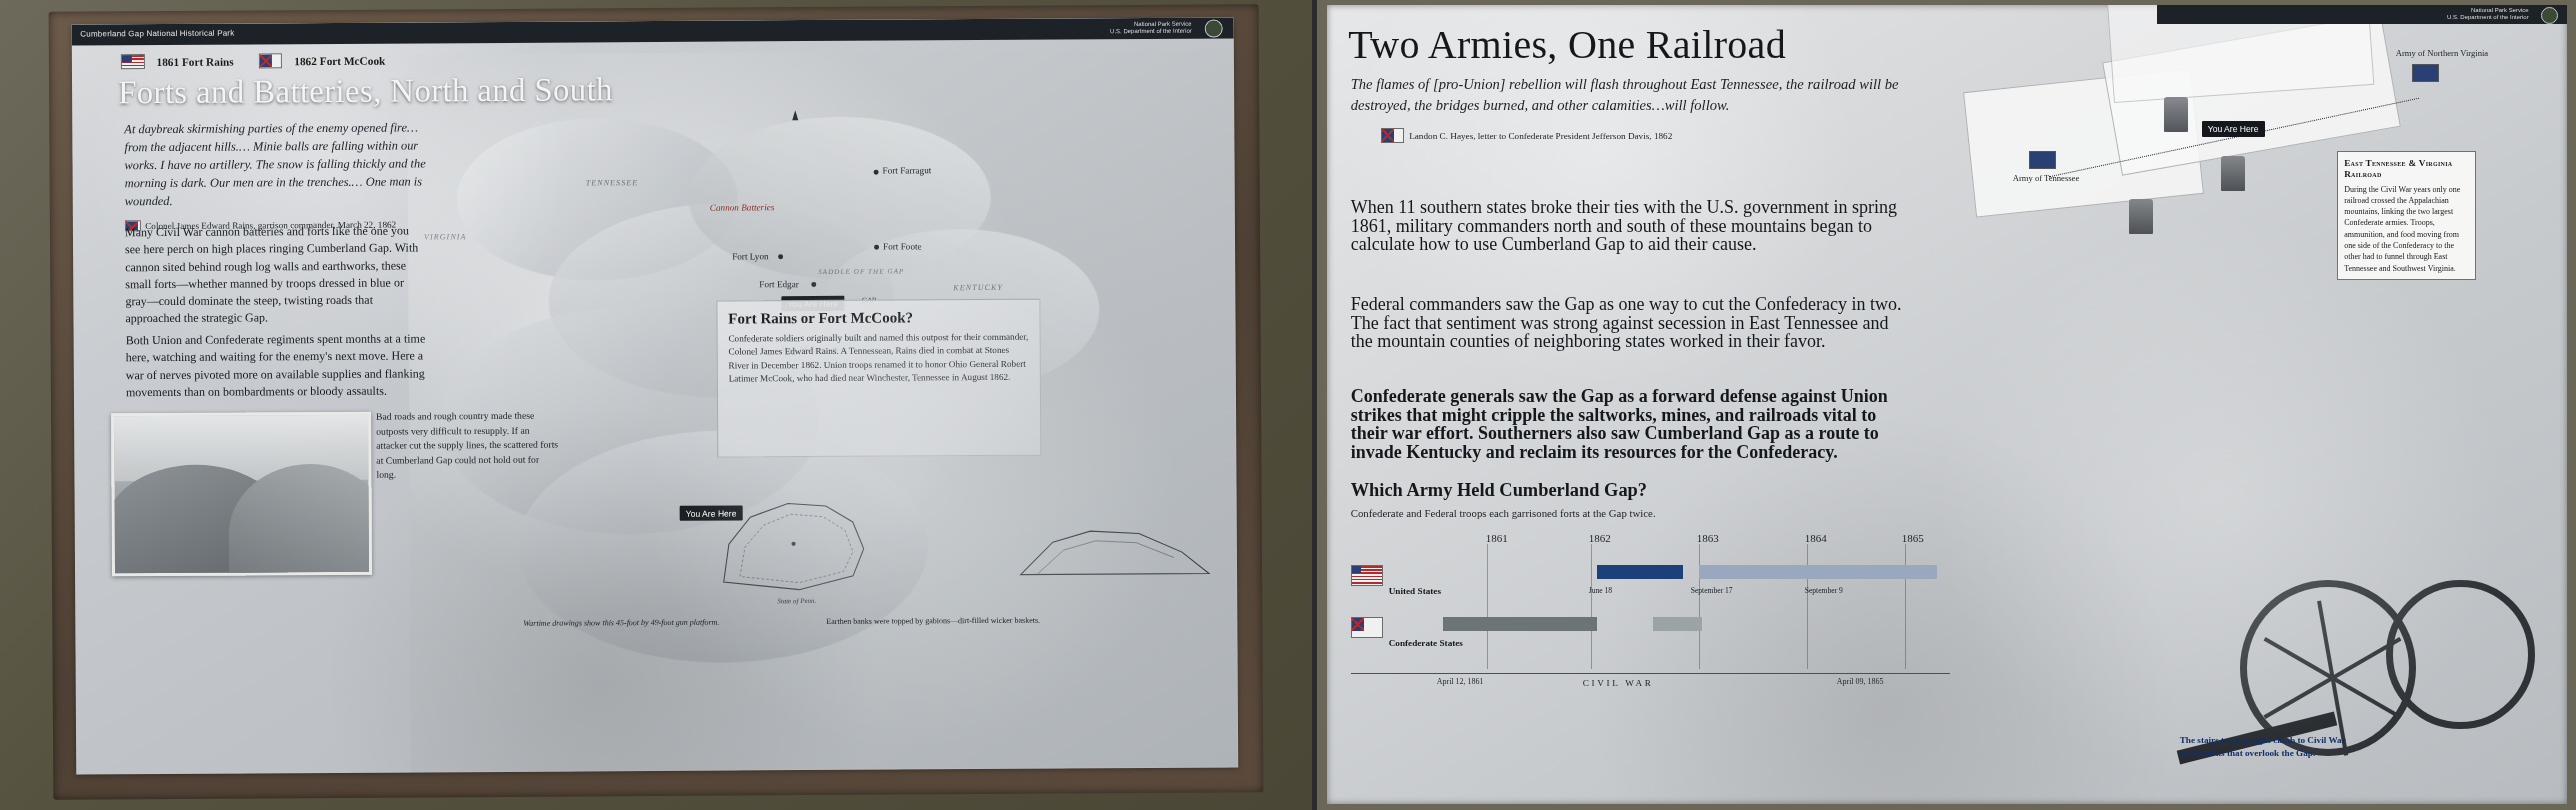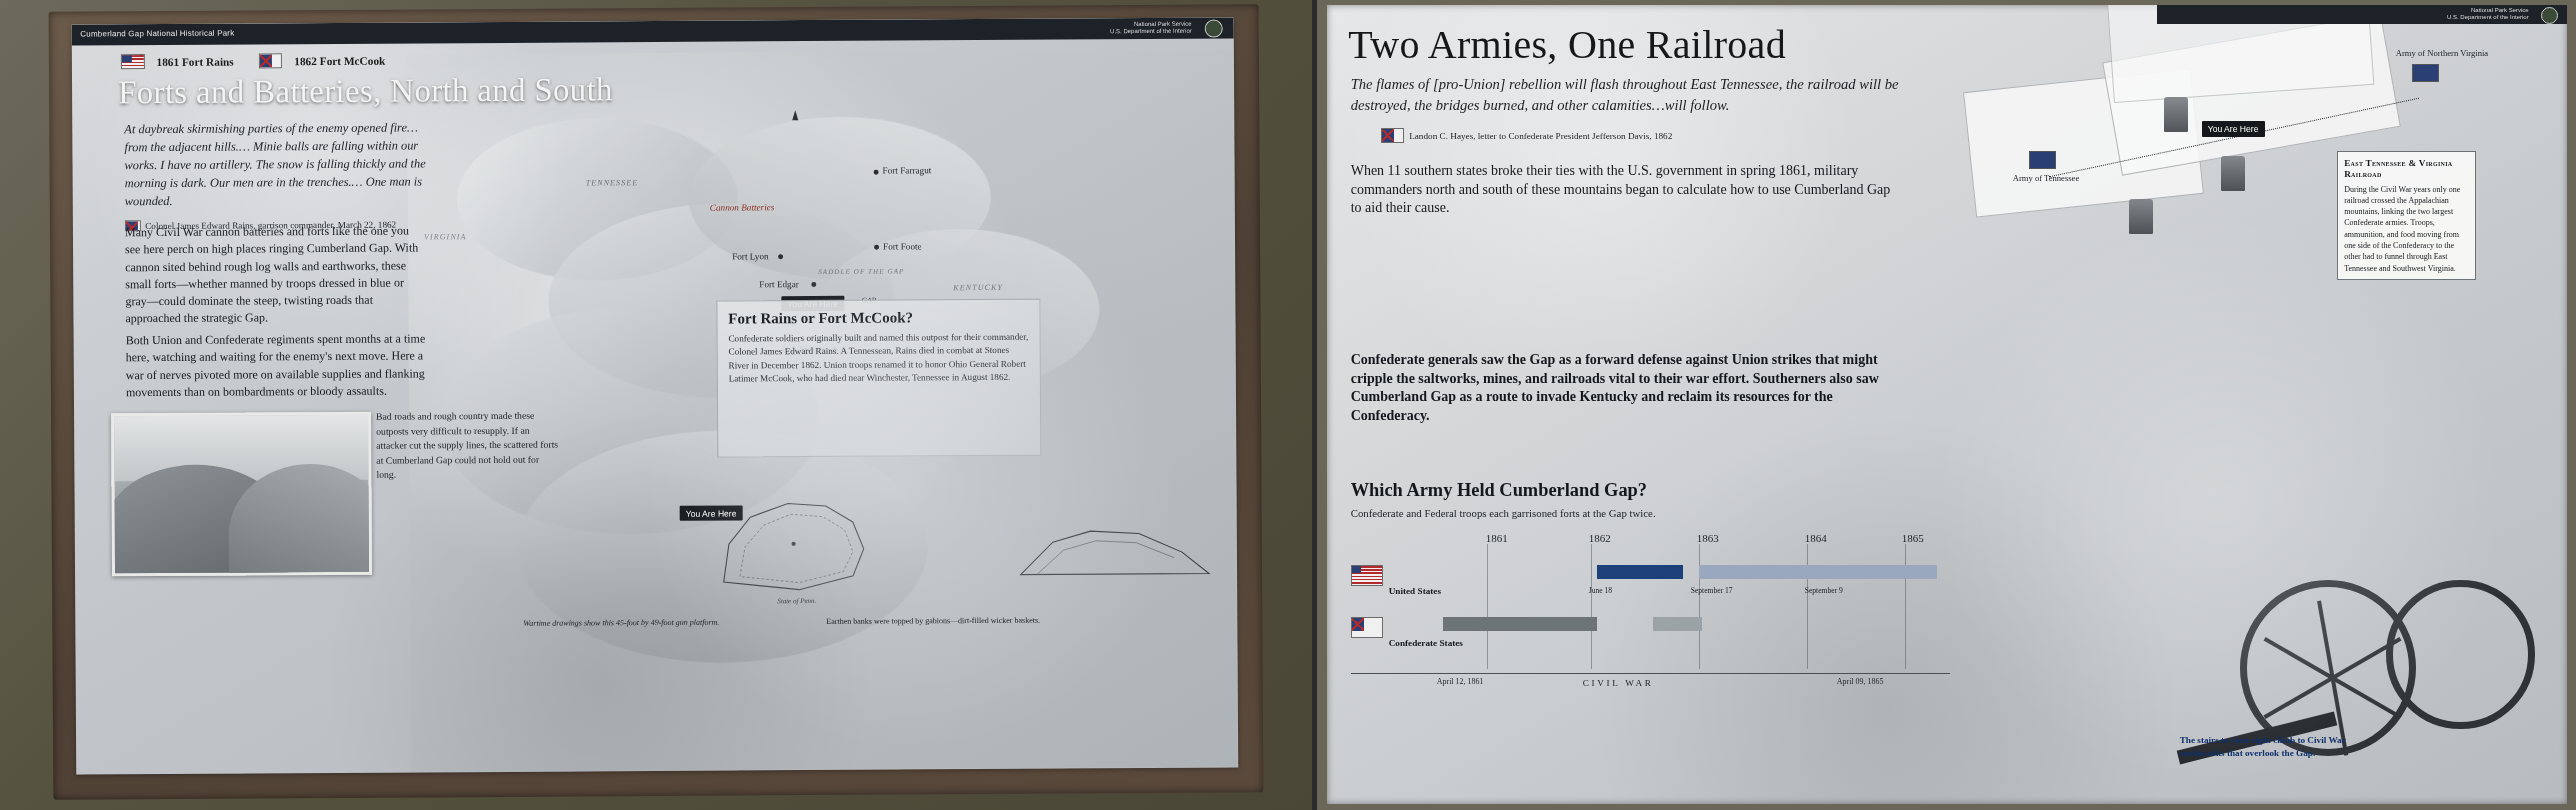--- a/index.html
+++ b/index.html
@@ -102,21 +102,21 @@
     background:linear-gradient(150deg,#e6e7e8 0%,#d6d8da 30%,#c7cacd 60%,#b8bcc0 100%);overflow:hidden;
     box-shadow:0 0 7.6px rgba(0,0,0,.4) inset;}
   .r-npbar{position:absolute;right:0;top:0;width:410px;height:18.4px;background:#1d2228;color:#dcdcdc;}
   .r-npbar .nps{position:absolute;right:38px;top:1.6px;text-align:right;font-size:6px;line-height:7px;
     font-family:"Liberation Sans",sans-serif;}
   .r-npbar .arrowhead{position:absolute;right:8.6px;top:1.6px;width:15px;height:15px;border-radius:50%;
     background:#3a4a36;border:1.1px solid #c9c9c9;}
   .rtitle{position:absolute;left:21.6px;top:16px;width:648px;font-size:40px;color:#15181b;letter-spacing:0.3px;}
   .rquote{position:absolute;left:24px;top:69px;width:572px;font-style:italic;font-size:14.6px;line-height:20.5px;color:#1b1f23;}
   .rattrib{position:absolute;left:30px;top:123px;display:flex;align-items:center;gap:4.9px;font-size:9.2px;color:#22262a;padding-left:24px;}
-  .rbody{position:absolute;left:24px;width:551px;font-size:14px;line-height:18.4px;color:#14181c;}
+  .rbody{position:absolute;left:24px;width:551px;font-size:18px;line-height:18.4px;color:#14181c;margin-top:36px;}
   .rb1{top:157px;}
   .rb2{top:254px;}
   .rb3{top:346px;font-weight:bold;}
   .rsub{position:absolute;left:24px;top:475px;font-size:18.4px;font-weight:bold;color:#15181b;}
   .rsubline{position:absolute;left:24px;top:502px;font-size:10.8px;color:#1c2024;}
 
   
   .tl{position:absolute;left:24px;top:527px;width:599px;height:167px;}
   .tl .yearlbl{position:absolute;top:0;font-size:11px;color:#22262a;}
   .tl .tick{position:absolute;top:12px;width:0.5px;height:125px;background:rgba(70,75,80,.45);}
@@ -293,20 +293,21 @@
       </div>
 
       <div class="rtitle">Two Armies, One Railroad</div>
       <div class="rquote">The flames of [pro-Union] rebellion will flash throughout East Tennessee, the railroad will be destroyed, the bridges burned, and other calamities…will follow.</div>
       <div class="rattrib">
         <span class="flag csa"></span>
         <span>Landon C. Hayes, letter to Confederate President Jefferson Davis, 1862</span>
       </div>
 
       <div class="rbody rb1">When 11 southern states broke their ties with the U.S. government in spring 1861, military commanders north and south of these mountains began to calculate how to use Cumberland Gap to aid their cause.</div>
+      <div class="rbody rb2">Federal commanders saw the Gap as one way to cut the Confederacy in two. The fact that sentiment was strong against secession in East Tennessee and the mountain counties of neighboring states worked in their favor.</div>
       <div class="rbody rb3">Confederate generals saw the Gap as a forward defense against Union strikes that might cripple the saltworks, mines, and railroads vital to their war effort. Southerners also saw Cumberland Gap as a route to invade Kentucky and reclaim its resources for the Confederacy.</div>
 
       <div class="rsub">Which Army Held Cumberland Gap?</div>
       <div class="rsubline">Confederate and Federal troops each garrisoned forts at the Gap twice.</div>
 
       <div class="tl">
         <div class="yearlbl" style="left:135px;">1861</div>
         <div class="yearlbl" style="left:238px;">1862</div>
         <div class="yearlbl" style="left:346px;">1863</div>
         <div class="yearlbl" style="left:454px;">1864</div>

